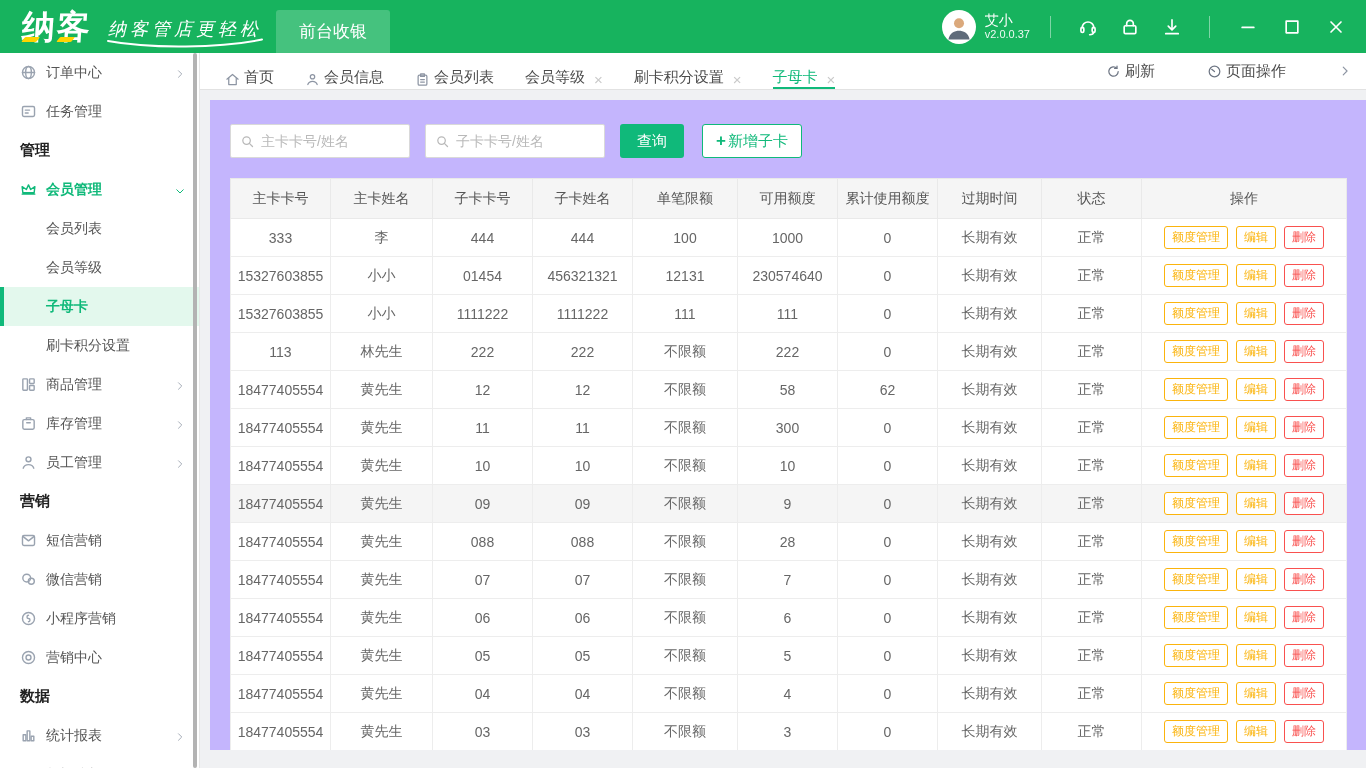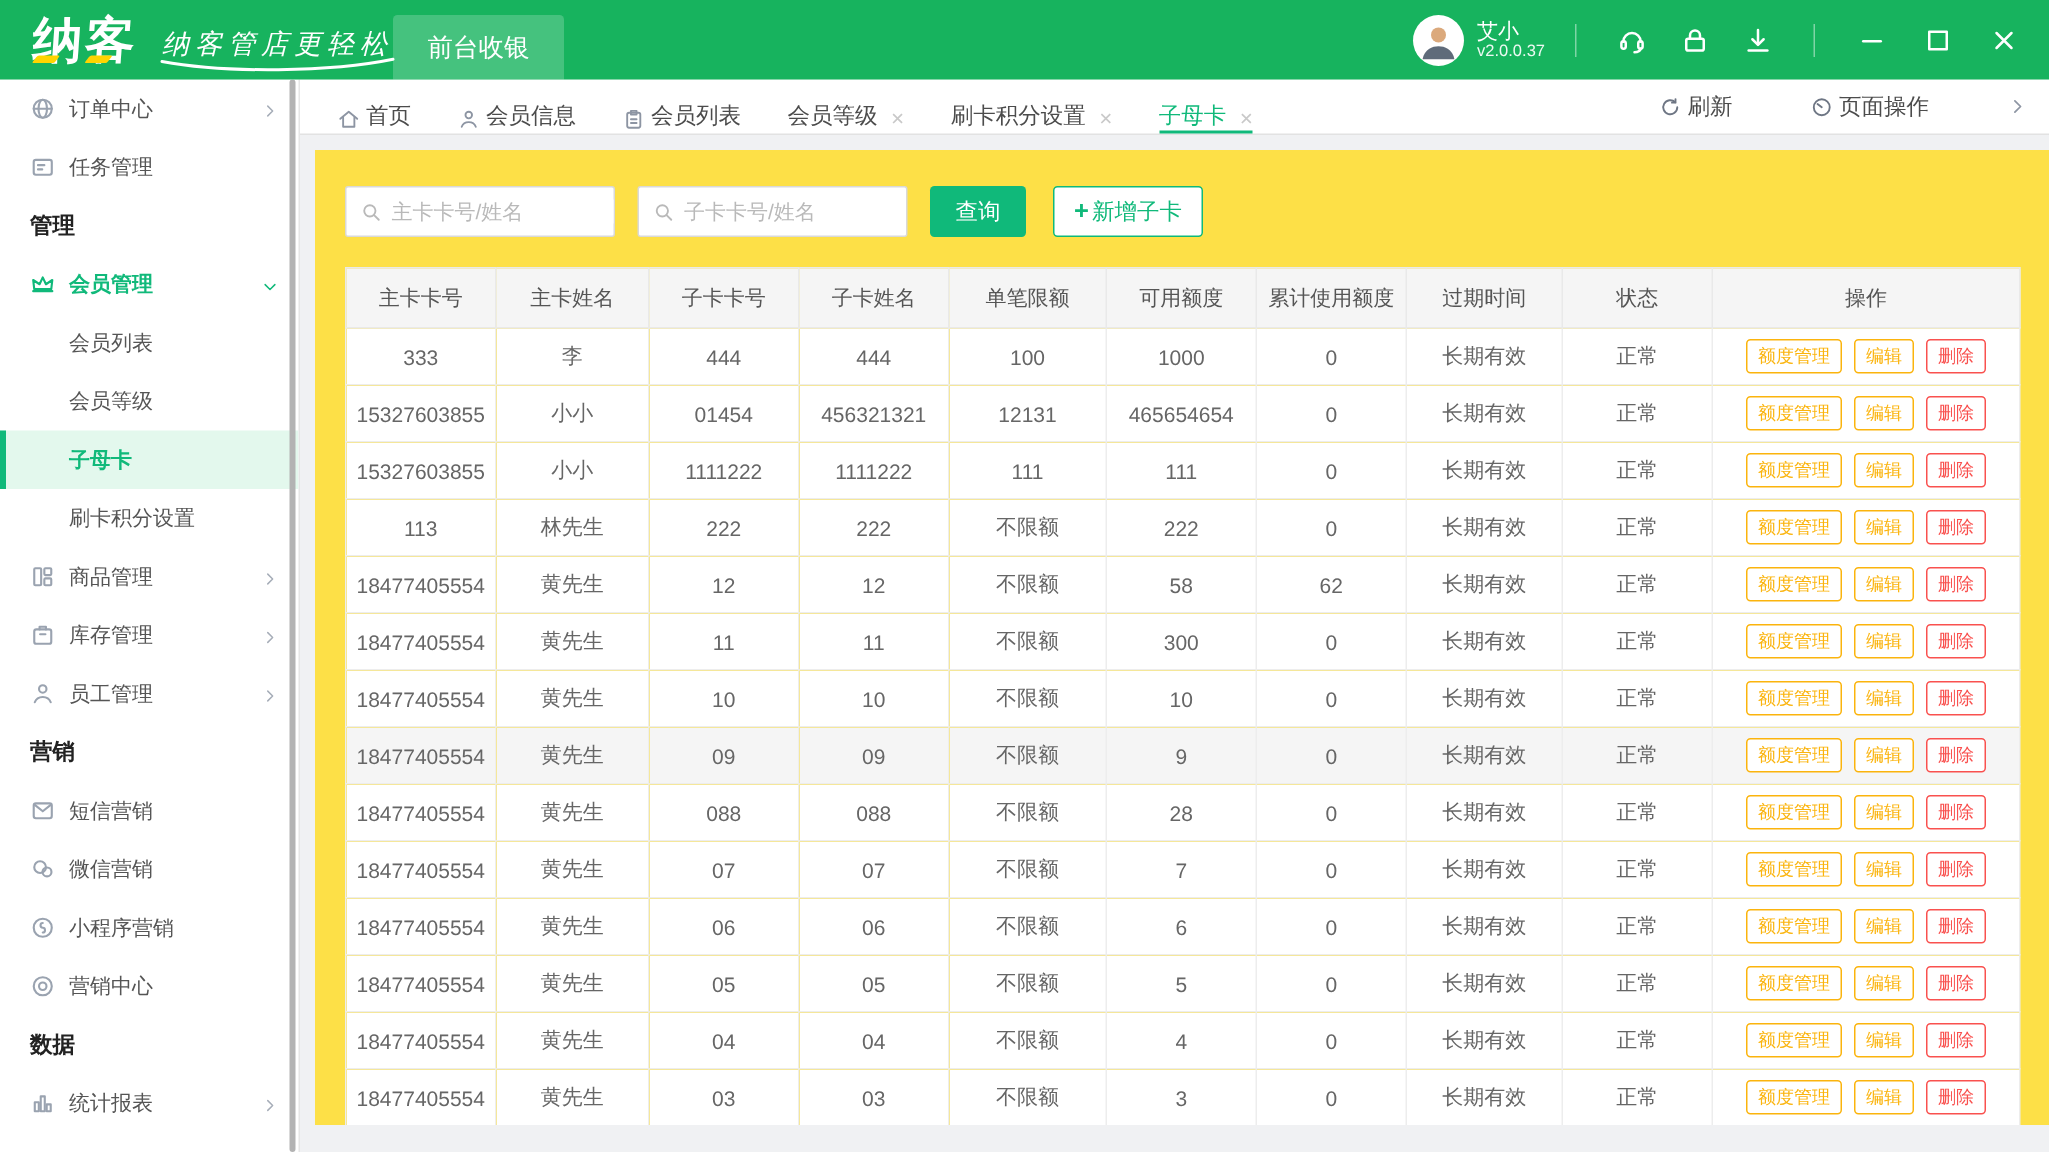--- a/index.html
+++ b/index.html
@@ -14,21 +14,21 @@
   .logo { position:relative; font-size:33px; font-weight:bold; letter-spacing:2px;
     transform:skewX(-4deg); line-height:48px; }
   .logo-accent { position:absolute; background:#ffd400; height:5px; width:15px;
     transform:skewX(-35deg); border-radius:1px; }
   .logo-accent.a1 { left:2px; bottom:9px; }
   .logo-accent.a2 { left:37px; bottom:9px; }
   .slogan-wrap { position:relative; margin:0 0 10px 16px; }
   .slogan { font-family:"DejaVu Serif","Liberation Serif",serif; font-style:italic;
     font-size:18px; letter-spacing:4px; white-space:nowrap; }
   .swoosh { position:absolute; left:-2px; bottom:-9px; }
-  .topnav { display:flex; align-self:flex-end; margin-left:0; gap:18px; }
+  .topnav { display:flex; align-self:flex-end; margin-left:14px; gap:18px; }
   .topnav-tab { position:relative; height:43px; padding:0 23px; display:flex; align-items:center;
     background:rgba(255,255,255,.20); border-radius:3px 3px 0 0; font-size:17px; cursor:pointer; }
   .topnav-tab.active { font-weight:bold; }
   .topnav-tab.active::after { content:""; position:absolute; left:18px; right:18px; bottom:5px;
     height:2px; background:#fff; }
   .flex-spacer { flex:1; }
   .user { display:flex; align-items:center; margin-right:4px; cursor:pointer; }
   .avatar { width:34px; height:34px; background:#fff; border-radius:50%; display:flex;
     align-items:center; justify-content:center; overflow:hidden; margin-right:9px; }
   .user-meta { display:flex; flex-direction:column; line-height:1.15; }
@@ -74,21 +74,21 @@
   .tabbar-actions { margin-left:auto; display:flex; align-items:center; padding-right:14px;gap:30px; }
   .tb-action { display:flex; align-items:center; font-size:15px; color:#4c4c4c;
     margin-right:22px; cursor:pointer; }
   .tb-ic { width:15px; height:15px; margin-right:4px; color:#6e7684; display:inline-flex; }
   .tb-ic svg { width:100%; height:100%; }
   .tb-chev { width:14px; height:14px; color:#8d95a3; cursor:pointer; display:inline-flex; }
   .tb-chev svg { width:100%; height:100%; }
 
   
   .content { position:absolute; left:200px; top:90px; width:1166px; height:678px; background:#f0f1f3; }
-  .panel { position:absolute; left:10px; top:10px; width:1156px; height:650px; background:#fde047;
+  .panel { position:absolute; left:10px; top:10px; width:1156px; height:650px; background:#c4b5fd;
     overflow:hidden; }
   .toolbar { position:absolute; left:20px; top:24px; display:flex; align-items:center; }
   .search-box { position:relative; width:180px; height:34px; border:1px solid #d9d9d9;
     border-radius:2px; margin-right:15px; display:flex; align-items:center; background:#fff; }
   .search-box .s-ic { width:15px; height:15px; color:#b9b9b9; margin:0 6px 0 9px; display:inline-flex; }
   .search-box .s-ic svg { width:100%; height:100%; }
   .search-box input { border:none; outline:none; flex:1; font-size:14px; color:#333;
     font-family:inherit; min-width:0; }
   .search-box input::placeholder { color:#b9b9b9; }
   .btn-primary { width:64px; height:34px; background:#10b97a; color:#fff; border:none;
@@ -469,21 +469,21 @@
               <td>长期有效</td>
               <td>正常</td>
               <td><span class="rbtn warn">额度管理</span><span class="rbtn warn">编辑</span><span class="rbtn danger">删除</span></td>
             </tr>
             <tr>
               <td>15327603855</td>
               <td>小小</td>
               <td>01454</td>
               <td>456321321</td>
               <td>12131</td>
-              <td>465654654</td>
+              <td>230574640</td>
               <td>0</td>
               <td>长期有效</td>
               <td>正常</td>
               <td><span class="rbtn warn">额度管理</span><span class="rbtn warn">编辑</span><span class="rbtn danger">删除</span></td>
             </tr>
             <tr>
               <td>15327603855</td>
               <td>小小</td>
               <td>1111222</td>
               <td>1111222</td>

